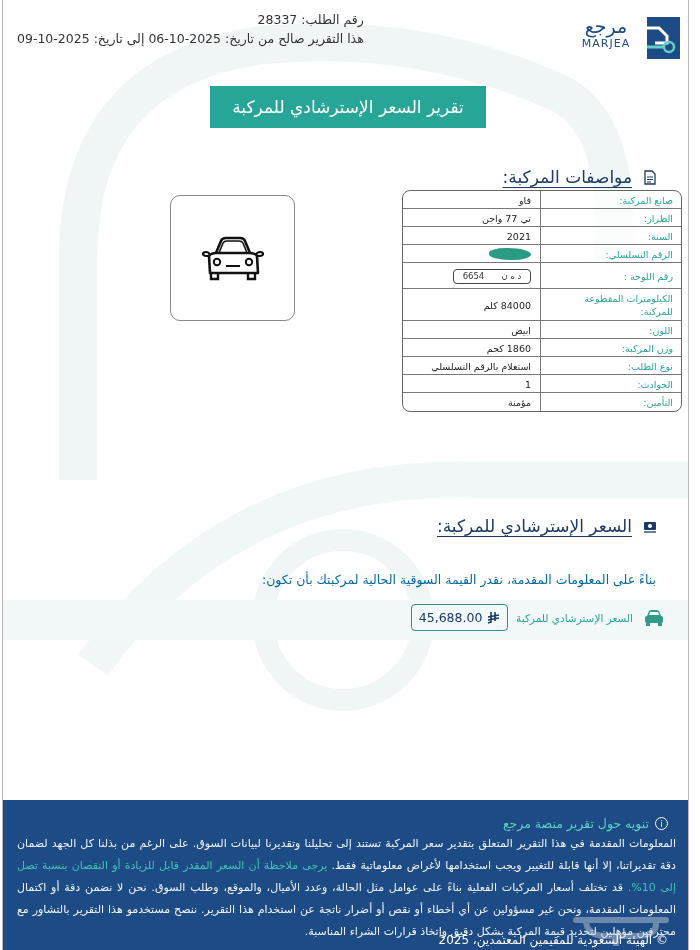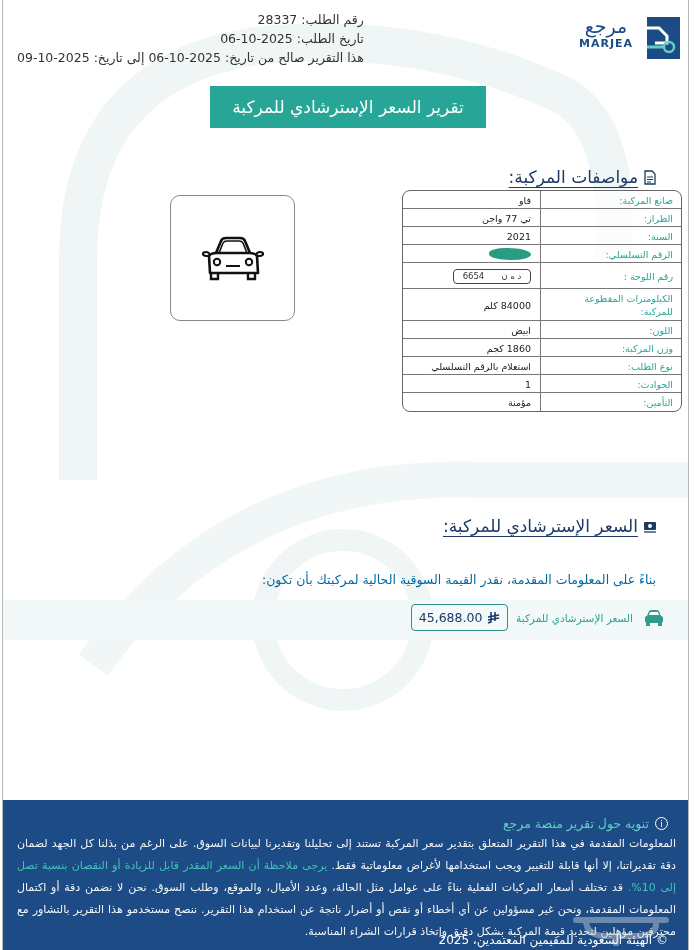--- a/index.html
+++ b/index.html
@@ -7,26 +7,26 @@
     body { font-family: "DejaVu Sans", sans-serif; position: relative; color: #222; }
     .page { position: absolute; left: 2px; top: 0; width: 687px; height: 950px; border-left: 1px solid #b8b8b8; border-right: 1px solid #b8b8b8; background: #fff; overflow: hidden; padding-left: 41px; }
     .watermark { position: absolute; left: 0; top: 0; width: 687px; height: 800px; pointer-events: none; }
 
     .hdr-info { position: absolute; left: 14px; top: 10px; direction: rtl; text-align: left; font-size: 12.5px; color: #333; line-height: 19px; }
     .hdr-info div { direction: rtl; text-align: right; width: max-content; }
 
     .logo { position: absolute; left: 570px; top: 15px; width: 110px; height: 45px; }
     .logo-text { position: absolute; left: 0; top: 0; width: 66px; text-align: center; }
     .logo-ar { font-size: 19px; color: #1c4b86; line-height: 22px; direction: rtl; }
-    .logo-en { font-size: 11px; font-weight: bold; color: #1c4b86; letter-spacing: 1px; line-height: 14px; }
+    .logo-en { font-size: 11px; font-weight: normal; color: #1c4b86; letter-spacing: 1px; line-height: 14px; }
     .logo-mark { position: absolute; left: 74px; top: 2px; width: 33px; height: 42px; }
 
     .banner { position: absolute; left: 207px; top: 86px; width: 276px; height: 42px; background: #27a596; color: #fff; font-size: 17px; display: flex; align-items: center; justify-content: center; direction: rtl; }
 
-    .sec-title { position: absolute; direction: rtl; font-size: 17px; color: #1c3a66; text-decoration: underline; text-underline-offset: 4px; display: flex; align-items: center; gap: 5px; }
+    .sec-title { position: absolute; direction: rtl; font-size: 17px; color: #1c3a66; text-decoration: underline; text-underline-offset: 4px; display: flex; align-items: center; gap: 11px; }
     .sec-title .ic { width: 14px; height: 15px; display: inline-block; }
 
     .specs-title { right: 31px; top: 167px; }
 
     .specs { position: absolute; left: 399px; top: 190px; width: 280px; border: 1px solid #666; border-radius: 8px; overflow: hidden; direction: rtl; font-size: 9.5px; background: rgba(255,255,255,0.7); }
     .row { display: flex; border-bottom: 1px solid #777; }
     .row:last-child { border-bottom: none; }
     .row .lbl { width: 141px; border-left: 1px solid #777; color: #27a596; padding: 3px 8px 2px 8px; display: flex; align-items: center; line-height: 13px; }
     .row .val { flex: 1; color: #222; padding: 3px 9px 2px 8px; display: flex; align-items: center; line-height: 13px; }
     .h18 { height: 18px; }
@@ -64,24 +64,20 @@
     <path d="M90 665 Q230 470 480 480 L687 480" fill="none" stroke="#f1f7f7" stroke-width="36"></path>
     <circle cx="340" cy="620" r="80" fill="none" stroke="#f0f6f6" stroke-width="22"></circle>
     <path d="M-10 620 L687 620" fill="none" stroke="#f2f9f8" stroke-width="40"></path>
   </svg>
 
   <div class="hdr-info">
     <div>
       <span>رقم الطلب:</span>
       <span>28337</span>
     </div>
-    <div>
-      <span>تاريخ الطلب:</span>
-      <span>2025-10-06</span>
-    </div>
     <div>هذا التقرير صالح من تاريخ: 2025-10-06 إلى تاريخ: 2025-10-09</div>
   </div>
 
   <div class="logo">
     <div class="logo-text">
       <div class="logo-ar">مرجع</div>
       <div class="logo-en">MARJEA</div>
     </div>
     <svg class="logo-mark" viewBox="0 0 33 42">
       <rect x="0" y="0" width="33" height="42" fill="#1d4b85"></rect>

